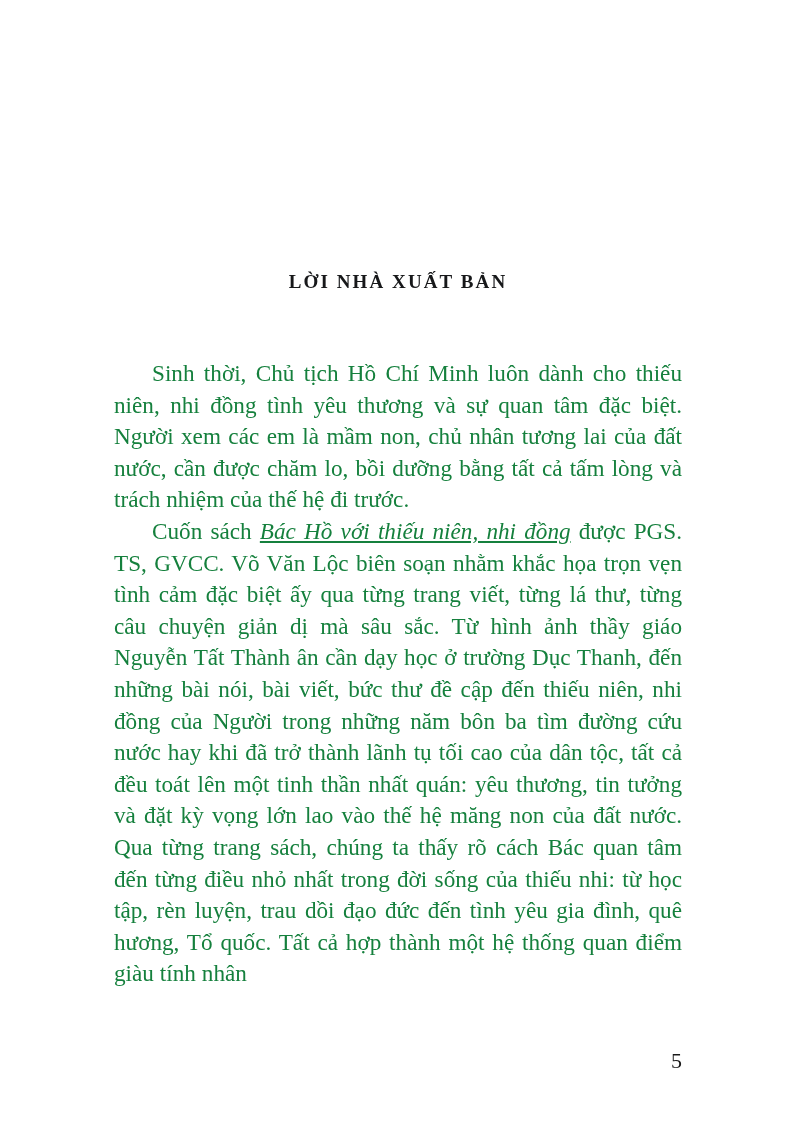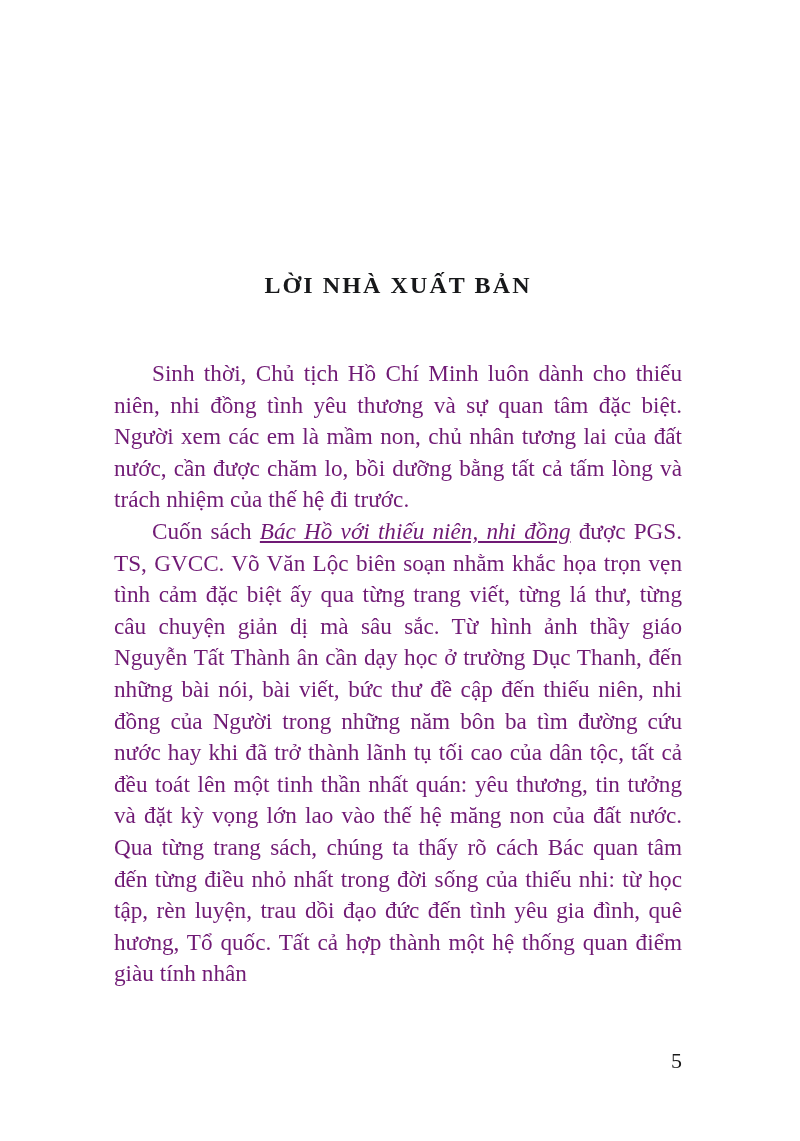--- a/index.html
+++ b/index.html
@@ -21,21 +21,21 @@
     -webkit-font-smoothing: antialiased;
   }
 
   
   .chapter-title {
     position: absolute;
     top: 270px;
     left: 114px;
     width: 568px;
     text-align: center;
-    font-size: 24px;
+    font-size: 19px;
     font-weight: bold;
     letter-spacing: 2.1px;
     line-height: 1.25;
     color: #17181a;
     margin: 0;
     white-space: pre;
   }
 
   
   .body-block {
@@ -45,21 +45,21 @@
     width: 568px;
   }
 
   .body-paragraph {
     margin: 0;
     font-size: 23.2px;
     line-height: 31.6px;
     text-align: justify;
     text-justify: inter-word;
     text-indent: 38px;
-    color: #701a75;
+    color: #15803d;
     hyphens: none;
     word-spacing: 0.1px;
   }
 
   .book-title {
     font-style: italic;
     text-decoration: underline;
   }
 
   

